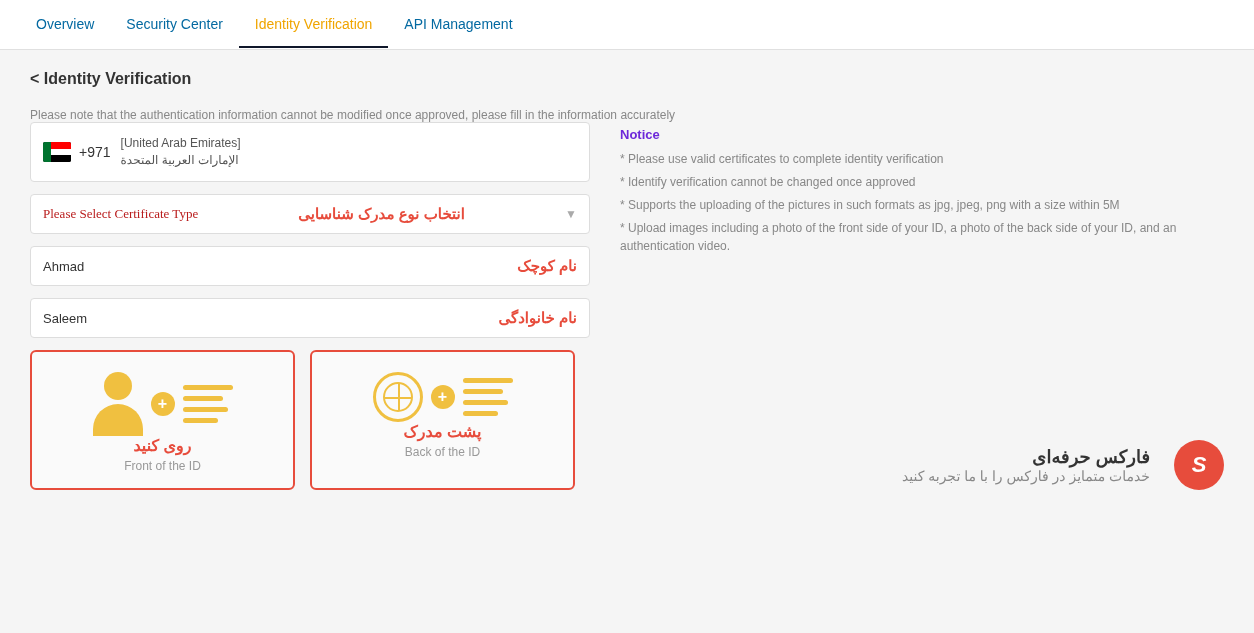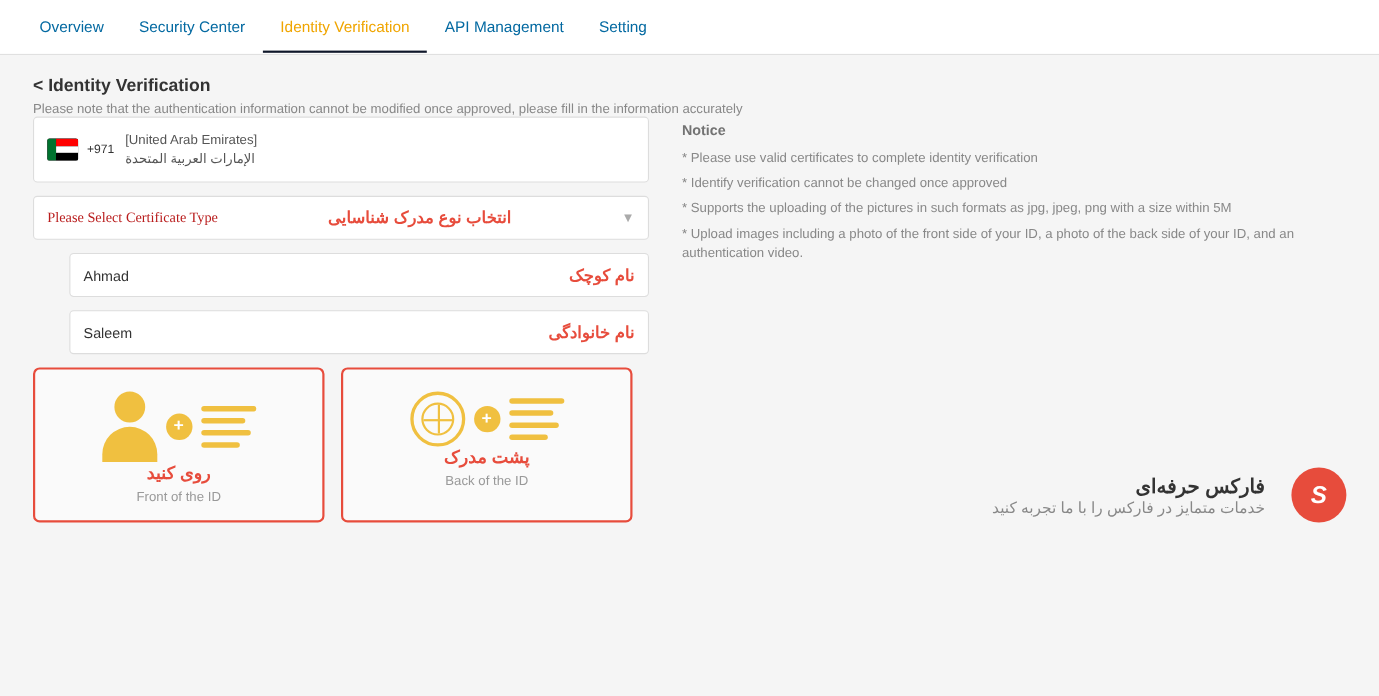--- a/index.html
+++ b/index.html
@@ -31,21 +31,21 @@
     }
     .main-content {
       padding: 20px 30px;
       background: #f5f5f5;
       min-height: calc(633px - 50px);
     }
     .page-title {
       font-size: 16px;
       font-weight: bold;
       color: #333;
-      margin-bottom: 4px;
+      margin-bottom: 20px;
     }
     .subtitle {
       font-size: 12px;
       color: #888;
     }
     .content-grid {
       display: flex;
       gap: 30px;
     }
     .left-col {
@@ -97,21 +97,21 @@
       background: #fff;
     }
     .flag-uae-black {
       position: absolute;
       left: 8px; top: 13px;
       width: 20px; height: 7px;
       background: #000;
     }
     .phone-code {
       color: #333;
-      font-size: 11px;
+      font-size: 14px;
       margin-right: 10px;
       flex-shrink: 0;
     }
     .country-text {
       font-size: 12px;
       color: #555;
       line-height: 1.4;
     }
     .select-box {
       display: flex;
@@ -141,21 +141,20 @@
     }
     .input-box {
       display: flex;
       align-items: center;
       justify-content: space-between;
       border: 1px solid #ddd;
       background: #fff;
       border-radius: 4px;
       padding: 10px 12px;
       margin-bottom: 12px;
-      margin-left: 33px;
     }
     .input-value {
       color: #333;
       font-size: 13px;
     }
     .input-label-fa {
       color: #e74c3c;
       font-size: 15px;
       font-weight: bold;
       direction: rtl;
@@ -247,21 +246,21 @@
       font-weight: bold;
       direction: rtl;
       margin-bottom: 4px;
     }
     .upload-label-en {
       color: #999;
       font-size: 12px;
     }
     .notice-title {
       font-weight: bold;
-      color: #737373;
+      color: #6d28d9;
       margin-bottom: 8px;
       font-size: 13px;
     }
     .notice-item {
       color: #888;
       font-size: 12px;
       margin-bottom: 5px;
       line-height: 1.5;
     }
     .logo-area {
@@ -321,21 +320,20 @@
     }
   </style>
 </head>
 <body>
 
 <nav class="top-nav">
   <div class="nav-item">Overview</div>
   <div class="nav-item">Security Center</div>
   <div class="nav-item active">Identity Verification</div>
   <div class="nav-item">API Management</div>
-  <div class="nav-item">Setting</div>
 </nav>
 
 <div class="main-content relative-wrap">
   <div class="page-title">&lt; Identity Verification</div>
   <div class="subtitle">Please note that the authentication information cannot be modified once approved, please fill in the information accurately</div>
 
   <div class="content-grid">
 
     <div class="left-col">
 

